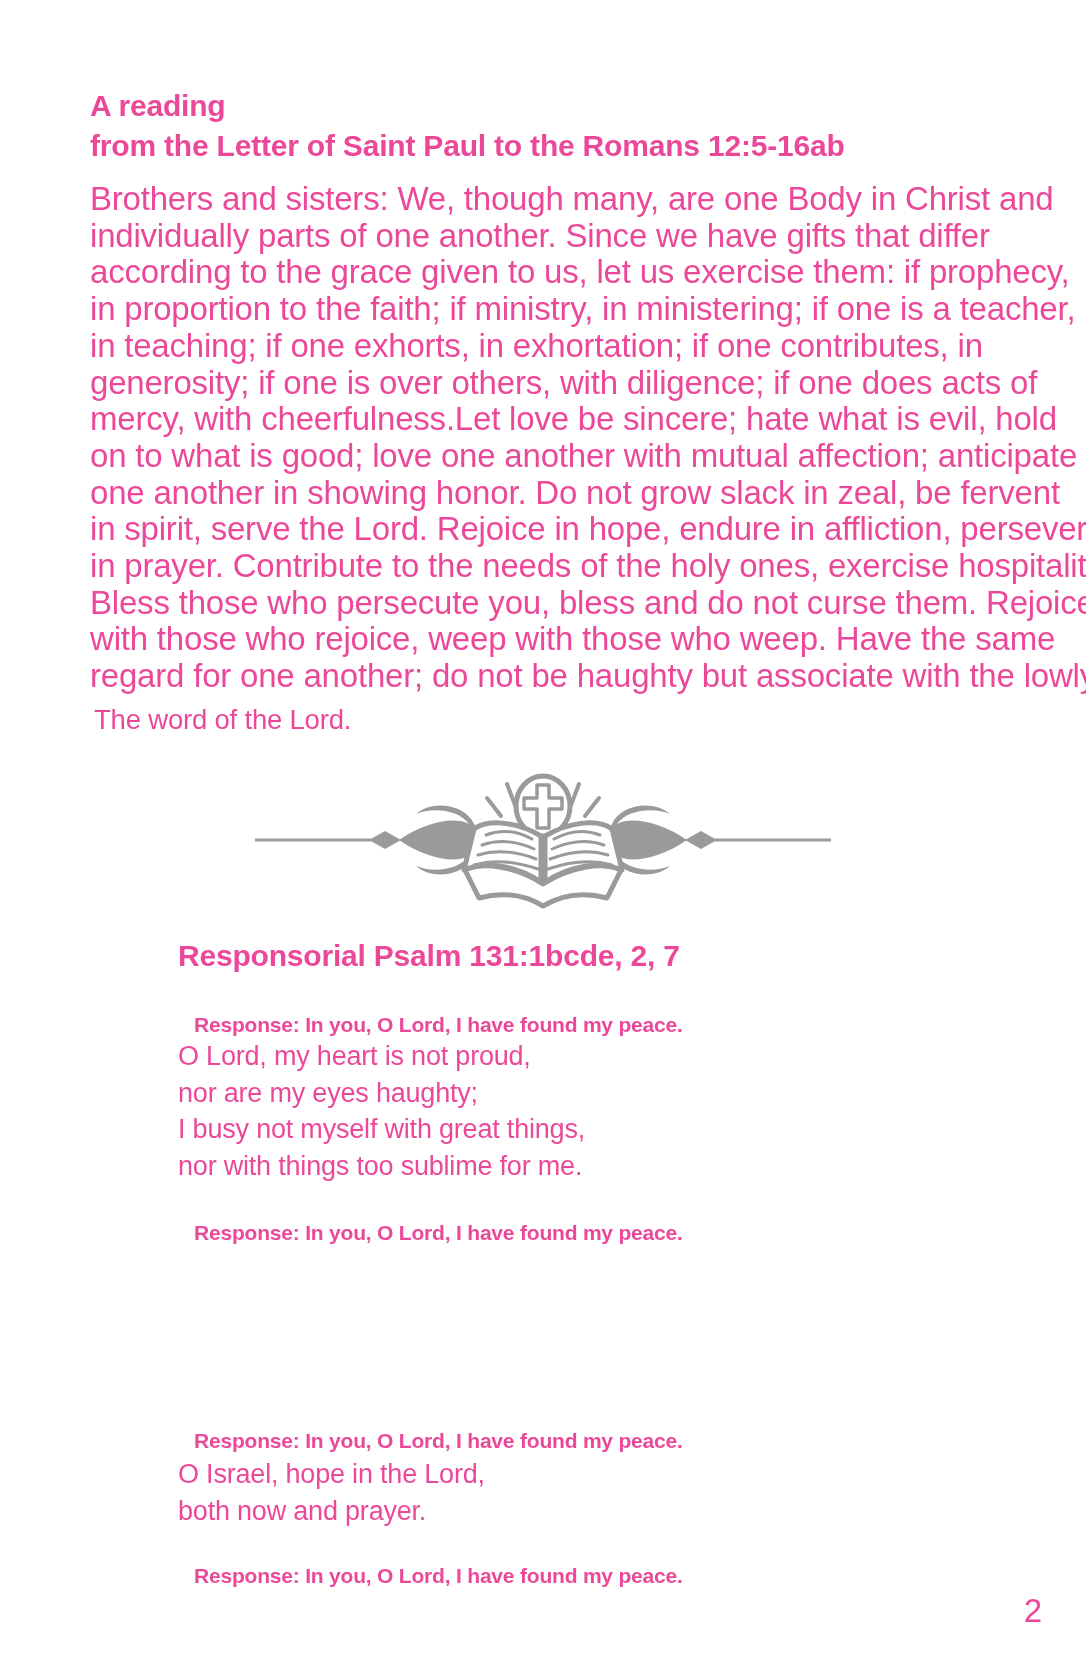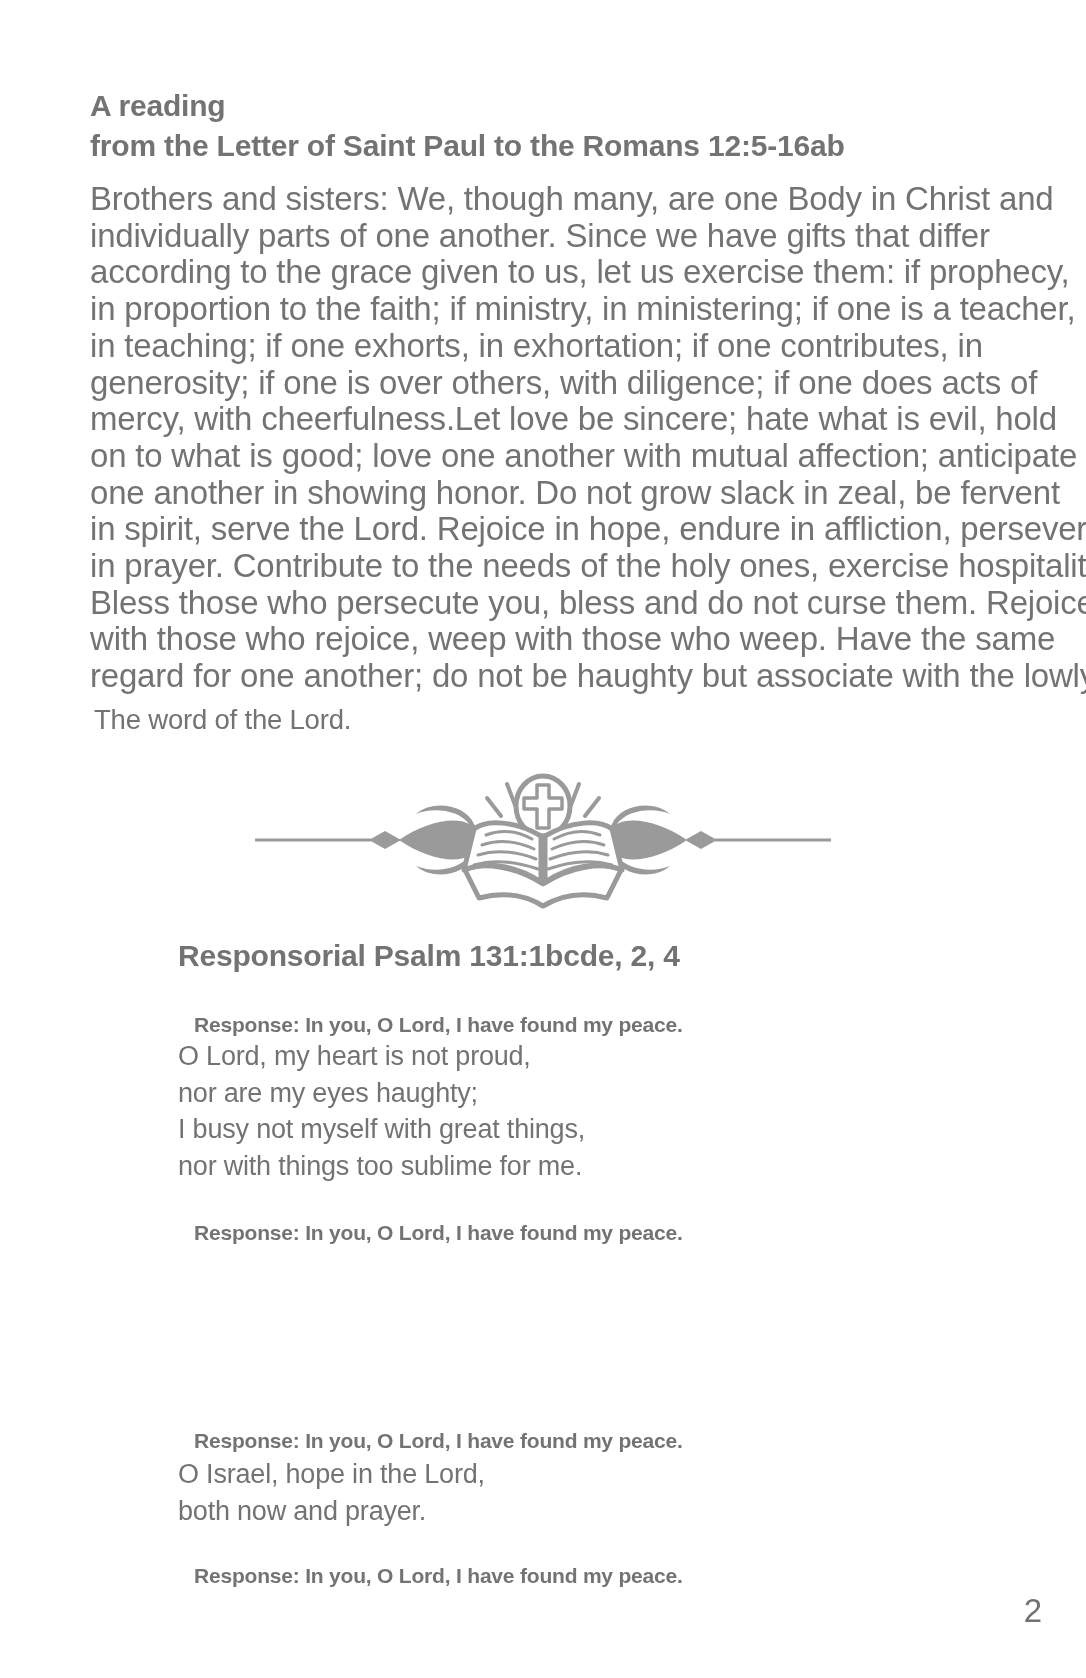--- a/index.html
+++ b/index.html
@@ -2,21 +2,21 @@
 <html><head>
 <meta charset="utf-8">
 <style>
   html, body { margin: 0; padding: 0; background: #ffffff; }
   .page {
     position: relative;
     width: 1086px;
     height: 1678px;
     background: #ffffff;
     font-family: "Liberation Sans", sans-serif;
-    color: #737373;
+    color: #ec4899;
     overflow: hidden;
   }
   .reading-title {
     position: absolute;
     left: 90px;
     top: 86px;
     margin: 0;
     font-size: 30px;
     font-weight: bold;
     line-height: 40px;
@@ -170,21 +170,21 @@
           <path d="M351,73 C334,67 317,69 299,77"></path>
           <path d="M355,83 C336,77 318,79 297,87"></path>
           <path d="M359,93 C338,87 318,89 295,97"></path>
         </g>
 
         <path d="M284,130 q6,8 12,0" fill="none" stroke="#9a9a9a" stroke-width="3.5" stroke-linecap="round"></path>
       </g>
     </svg>
   </div>
 
-  <h2 class="psalm-title">Responsorial Psalm 131:1bcde, 2, 4</h2>
+  <h2 class="psalm-title">Responsorial Psalm 131:1bcde, 2, 7</h2>
 
   <p class="response response-1">Response: In you, O Lord, I have found my peace.</p>
 
   <p class="verse verse-1">O Lord, my heart is not proud,
 nor are my eyes haughty;
 I busy not myself with great things,
 nor with things too sublime for me.</p>
 
   <p class="response response-2">Response: In you, O Lord, I have found my peace.</p>
 

